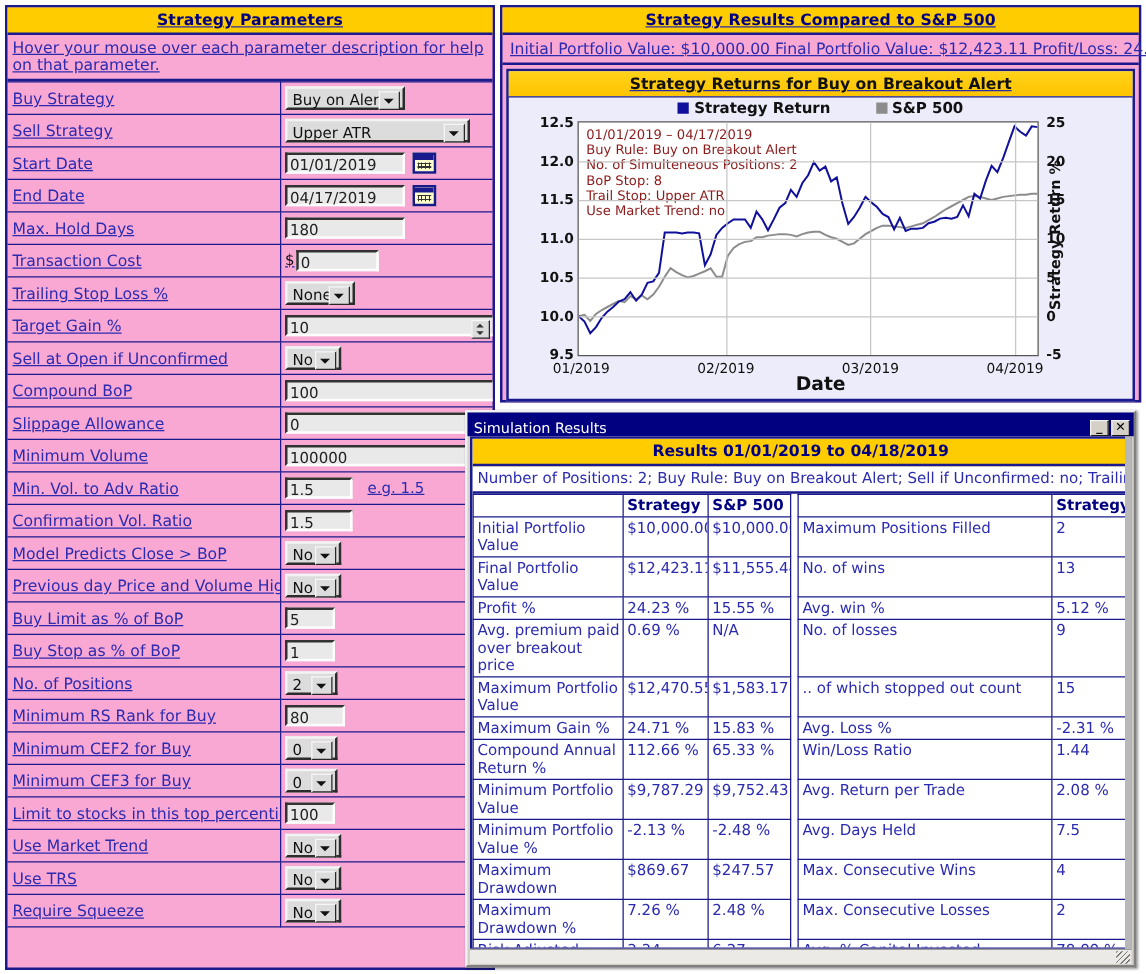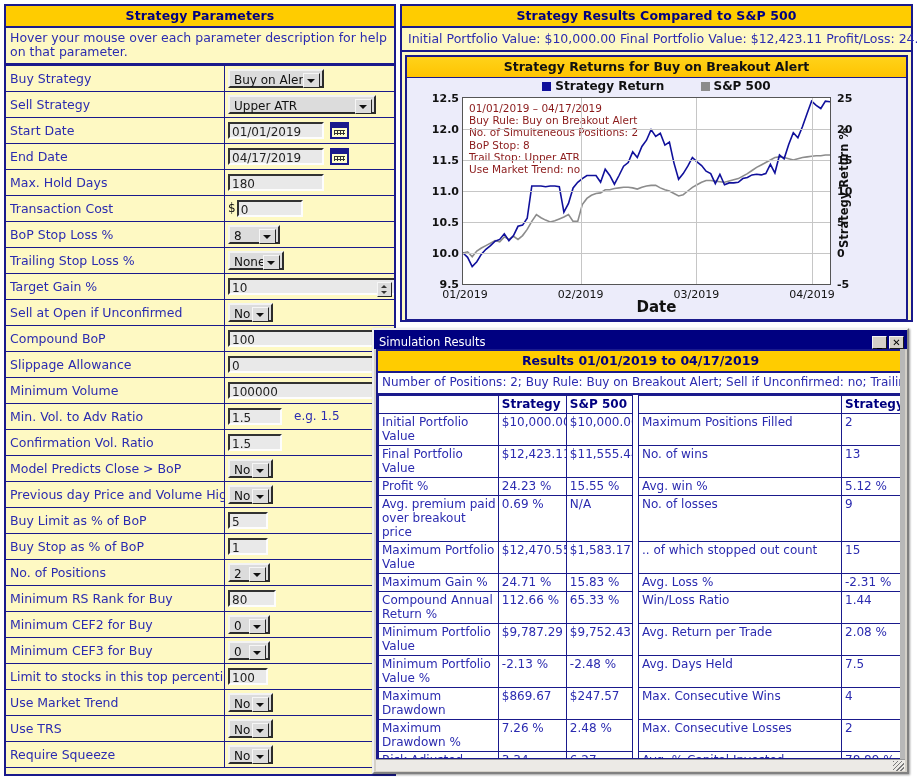--- a/index.html
+++ b/index.html
@@ -9,22 +9,23 @@
     font-family:"DejaVu Sans","Liberation Sans",sans-serif;
     font-size:12px;
     color:#2b2bb0;
     overflow:hidden;
     position:relative;
   }
   
   .panel{
     position:absolute;
     border:2px solid #1a1a8c;
-    background:#fef9c3;
+    background:#f9a8d4;
     box-sizing:border-box;
+    text-decoration:underline;
   }
   .panel-title{
     background:#FFCC00;
     color:#000080;
     font-weight:bold;
     font-size:12.5px;
     text-align:center;
     padding:2px 0 3px 0;
     border-bottom:2px solid #1a1a8c;
     letter-spacing:.1px;
@@ -237,24 +238,20 @@
         </tr>
         <tr>
           <td class="lbl">Max. Hold Days</td>
           <td class="ctl"><span class="tin" style="width: 96px;">180</span></td>
         </tr>
         <tr>
           <td class="lbl">Transaction Cost</td>
           <td class="ctl"><span class="dollar">$</span><span class="tin" style="width: 66px;">0</span></td>
         </tr>
         <tr>
-          <td class="lbl">BoP Stop Loss %</td>
-          <td class="ctl"><span class="sel" style="width: 52px;"><span>8</span><span class="arw"></span></span></td>
-        </tr>
-        <tr>
           <td class="lbl">Trailing Stop Loss %</td>
           <td class="ctl"><span class="sel" style="width: 56px;"><span>None</span><span class="arw"></span></span></td>
         </tr>
         <tr>
           <td class="lbl">Target Gain %</td>
           <td class="ctl"><span class="tin" style="width: 168px; position: relative;"><span>10</span><span class="spin"></span></span></td>
         </tr>
         <tr>
           <td class="lbl">Sell at Open if Unconfirmed</td>
           <td class="ctl"><span class="sel" style="width: 45px;"><span>No</span><span class="arw"></span></span></td>
@@ -371,21 +368,21 @@
 <div id="sim">
   <div class="tbar">
     <span>Simulation Results</span>
     <span class="tbtns">
       <span class="tbtn">_</span>
       <span class="tbtn">✕</span>
     </span>
   </div>
 
   <div class="simbody">
-    <div class="simhdr">Results 01/01/2019 to 04/17/2019</div>
+    <div class="simhdr">Results 01/01/2019 to 04/18/2019</div>
     <div class="simdesc">Number of Positions: 2; Buy Rule: Buy on Breakout Alert; Sell if Unconfirmed: no; Trailing Stop: Upper ATR Band; Max Hold Days: 180; Target Gain: 10 %; Use Market Trend: no</div>
 
     <table class="res">
       <colgroup>
         <col style="width:118px">
           <col style="width:67px">
           <col style="width:65px">
         <col class="gapcol" style="width:6px">
         <col style="width:200px">
           <col style="width:60px">

